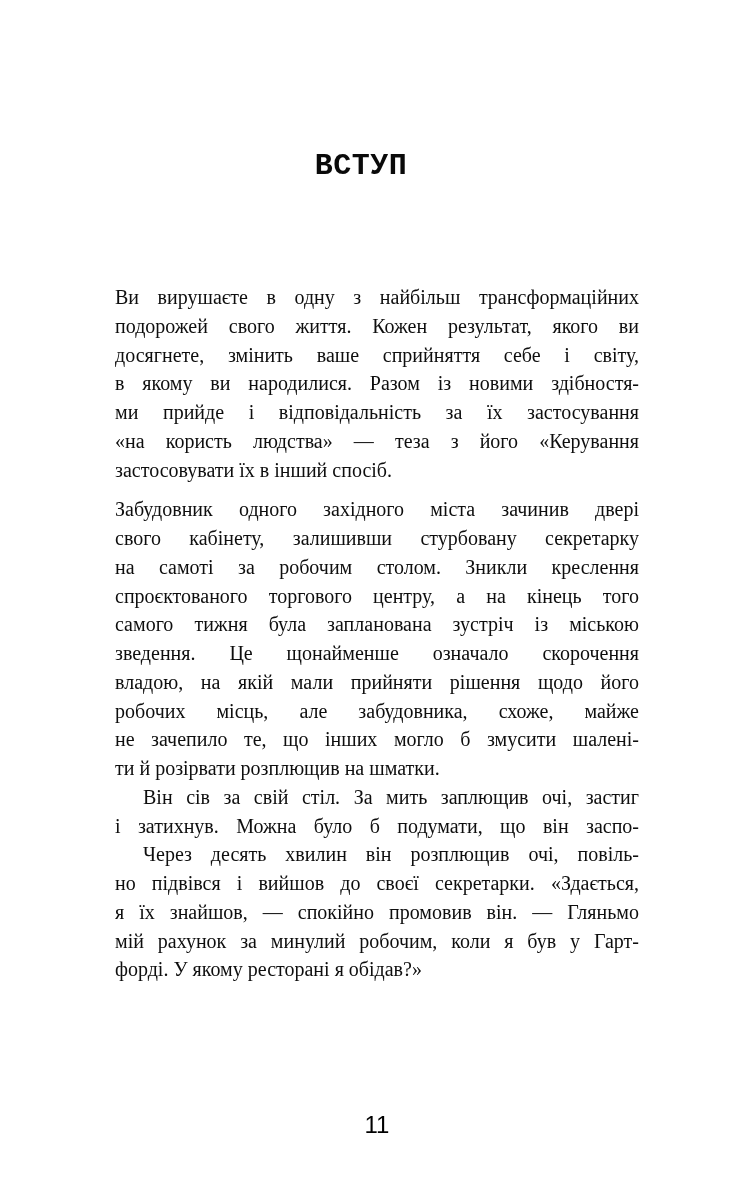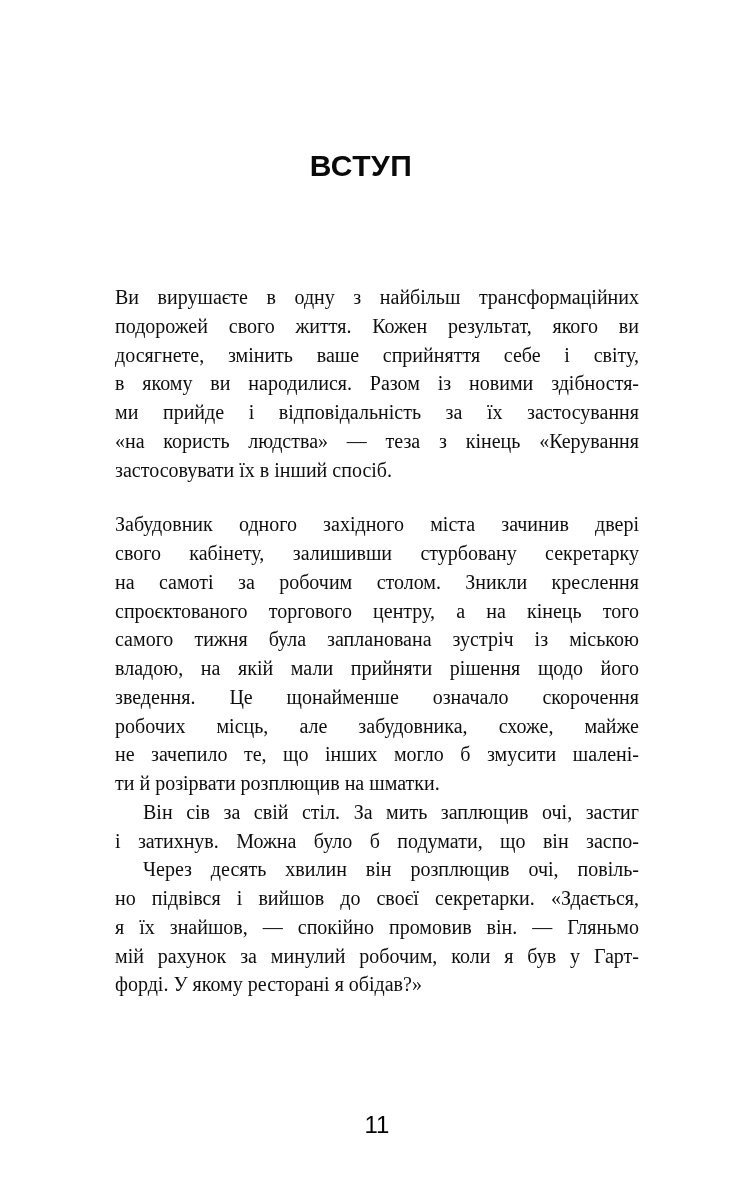--- a/index.html
+++ b/index.html
@@ -17,41 +17,41 @@
     color: #0e0e0e;
   }
   .chapter-title {
     position: absolute;
     top: 148px;
     left: 115px;
     width: 524px;
     margin: 0;
     text-align: center;
     transform: translateX(-16px);
-    font-family: Liberation Sans, sans-serif;
+    font-family: Liberation Mono, monospace;
     font-weight: bold;
     font-size: 30px;
     line-height: 36px;
     letter-spacing: 0.5px;
     color: #0a0a0a;
   }
   .body-text {
     position: absolute;
     top: 283px;
     left: 115px;
     width: 524px;
     font-size: 20px;
     line-height: 28.75px;
   }
   .paragraph {
     margin: 0;
     padding: 0;
   }
   .paragraph.gap-before {
-    margin-top: 26px;
+    margin-top: 11px;
   }
   .line {
     height: 28.75px;
     text-align: justify;
     text-align-last: justify;
     white-space: normal;
     overflow: visible;
   }
   .line.last {
     text-align-last: left;
@@ -78,31 +78,31 @@
 <div class="page">
   <h1 class="chapter-title">ВСТУП</h1>
 
   <div class="body-text">
       <div class="paragraph">
         <div class="line">Ви вирушаєте в одну з найбільш трансформаційних</div>
         <div class="line">подорожей свого життя. Кожен результат, якого ви</div>
         <div class="line">досягнете, змінить ваше сприйняття себе і світу,</div>
         <div class="line">в якому ви народилися. Разом із новими здібностя-</div>
         <div class="line">ми прийде і відповідальність за їх застосування</div>
-        <div class="line">«на користь людства» — теза з кінець «Керування</div>
+        <div class="line">«на користь людства» — теза з його «Керування</div>
         <div class="line last">застосовувати їх в інший спосіб.</div>
       </div>
       <div class="paragraph gap-before">
         <div class="line">Забудовник одного західного міста зачинив двері</div>
         <div class="line">свого кабінету, залишивши стурбовану секретарку</div>
         <div class="line">на самоті за робочим столом. Зникли креслення</div>
         <div class="line">спроєктованого торгового центру, а на кінець того</div>
         <div class="line">самого тижня була запланована зустріч із міською</div>
+        <div class="line">зведення. Це щонайменше означало скорочення</div>
         <div class="line">владою, на якій мали прийняти рішення щодо його</div>
-        <div class="line">зведення. Це щонайменше означало скорочення</div>
         <div class="line">робочих місць, але забудовника, схоже, майже</div>
         <div class="line">не зачепило те, що інших могло б змусити шалені-</div>
         <div class="line last">ти й розірвати розплющив на шматки.</div>
       </div>
       <div class="paragraph">
         <div class="line indent">Він сів за свій стіл. За мить заплющив очі, застиг</div>
         <div class="line">і затихнув. Можна було б подумати, що він заспо-</div>
       </div>
       <div class="paragraph">
         <div class="line indent">Через десять хвилин він розплющив очі, повіль-</div>

